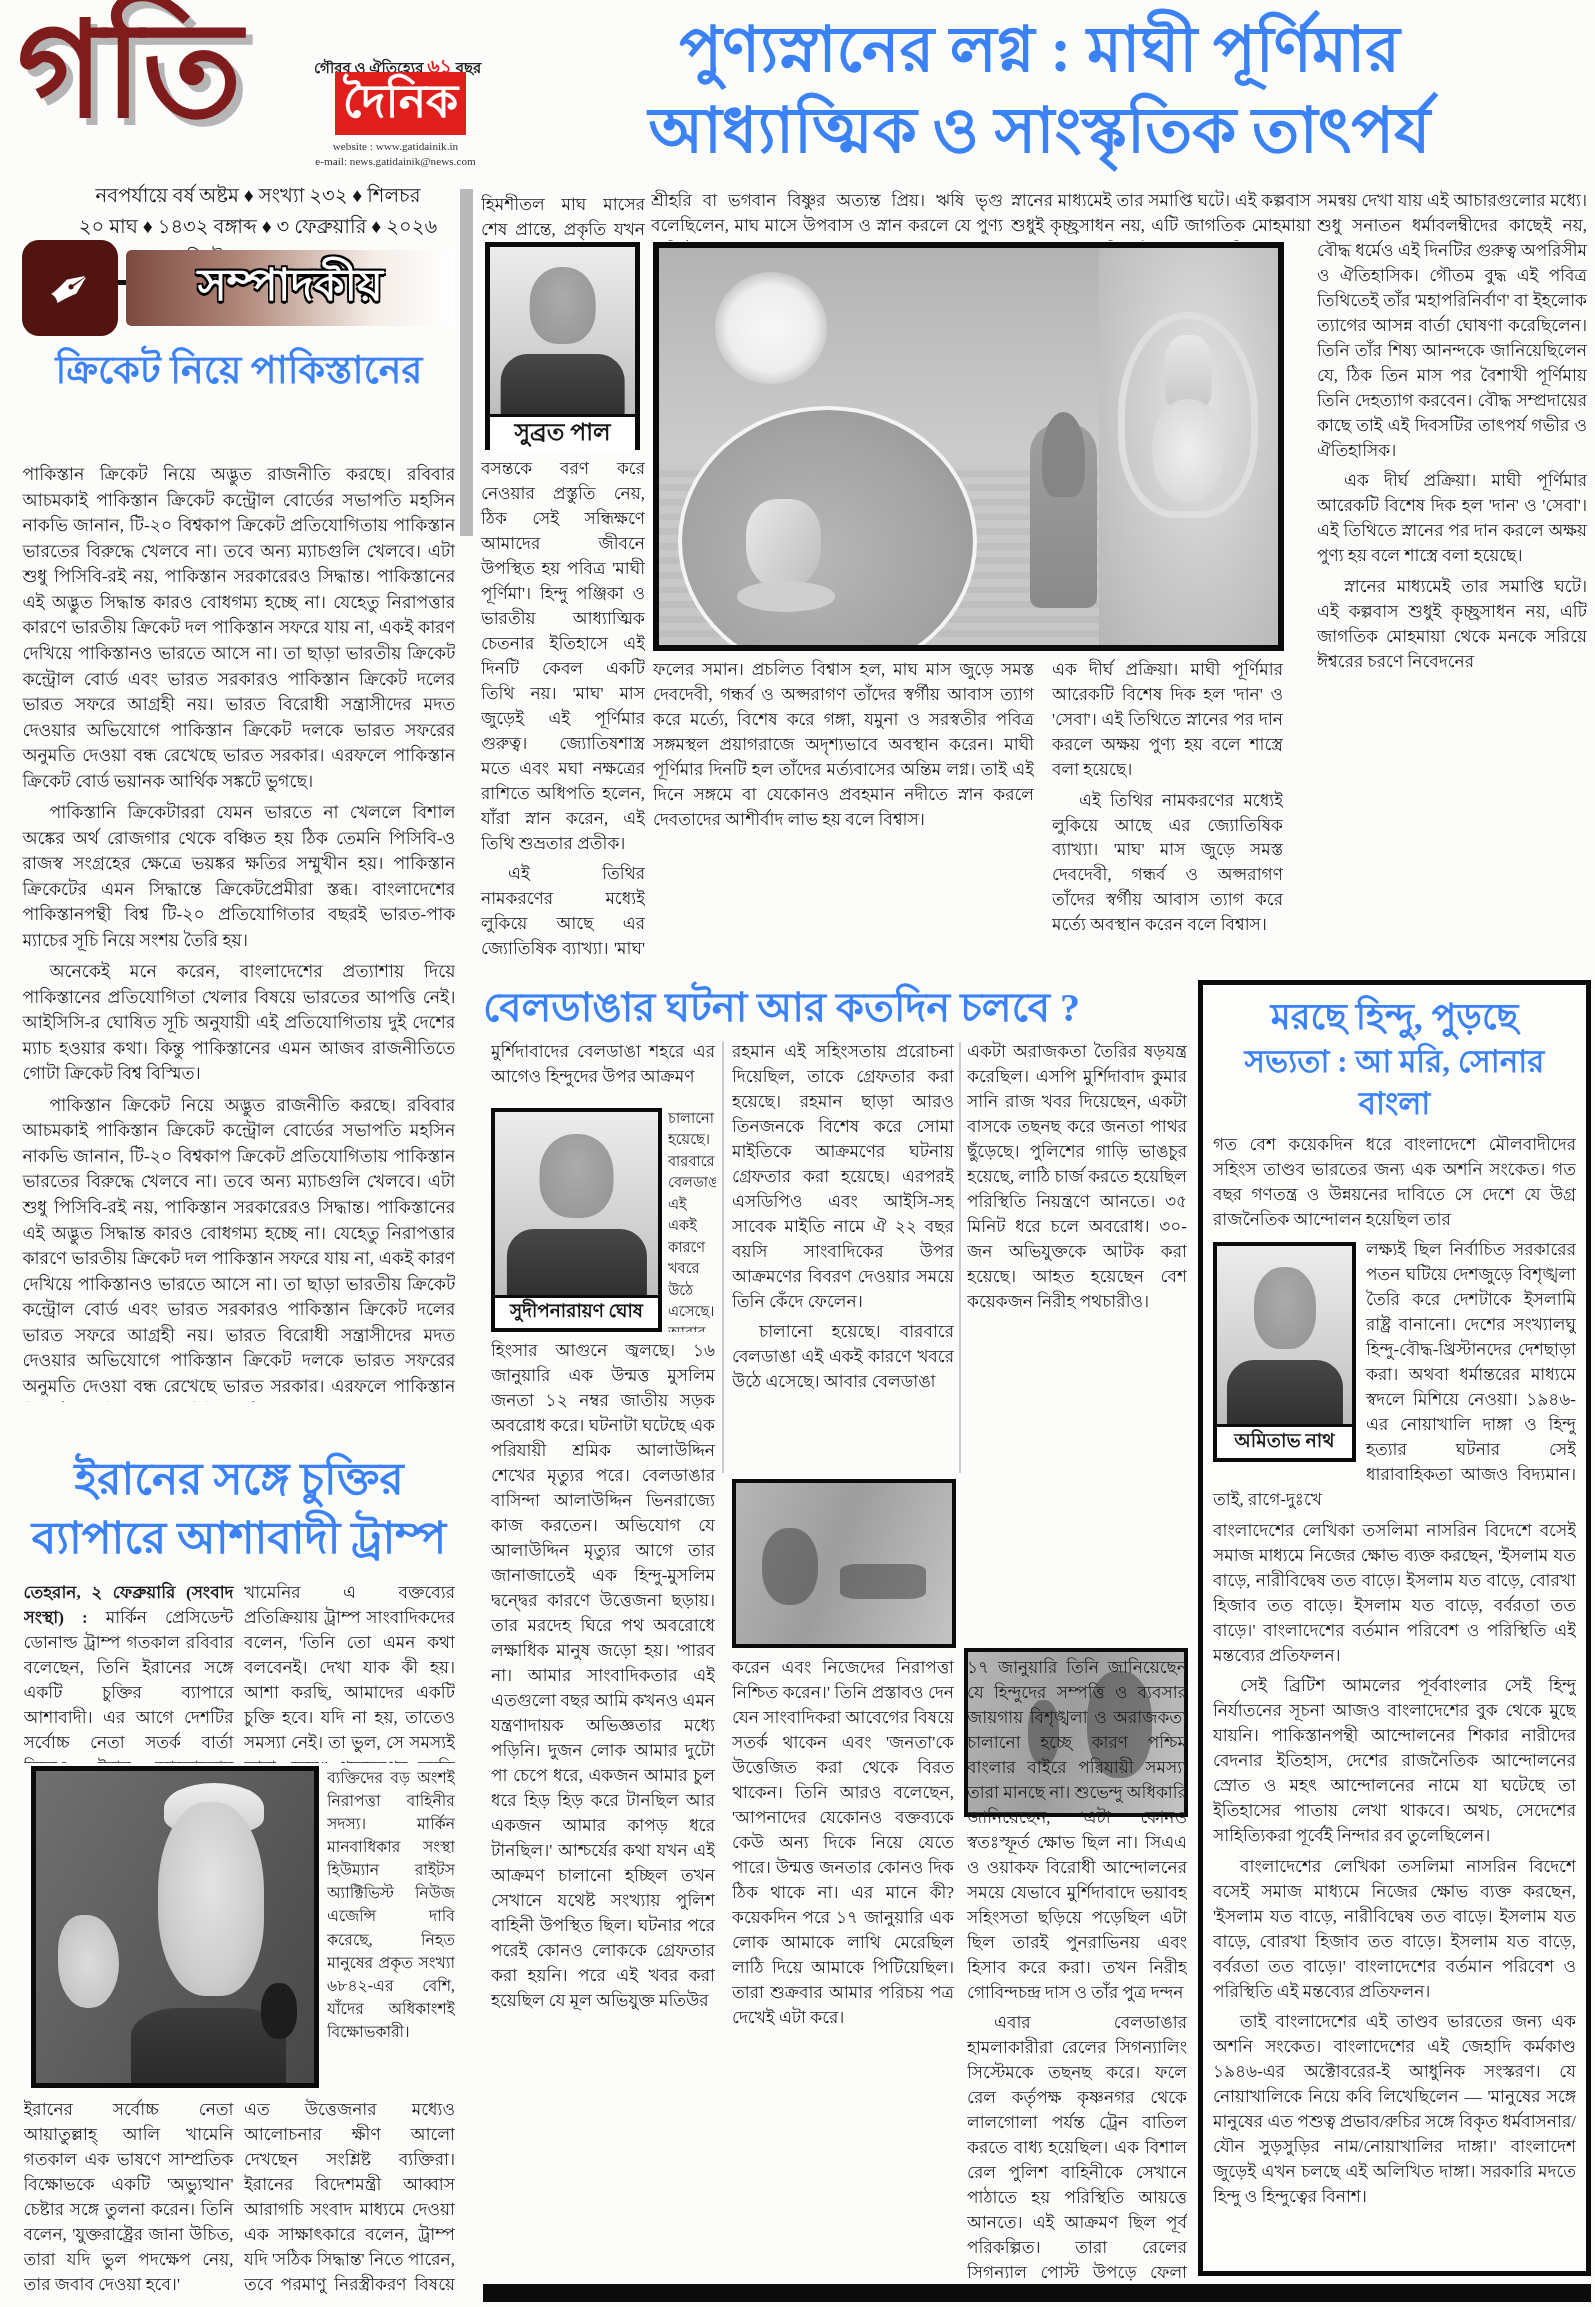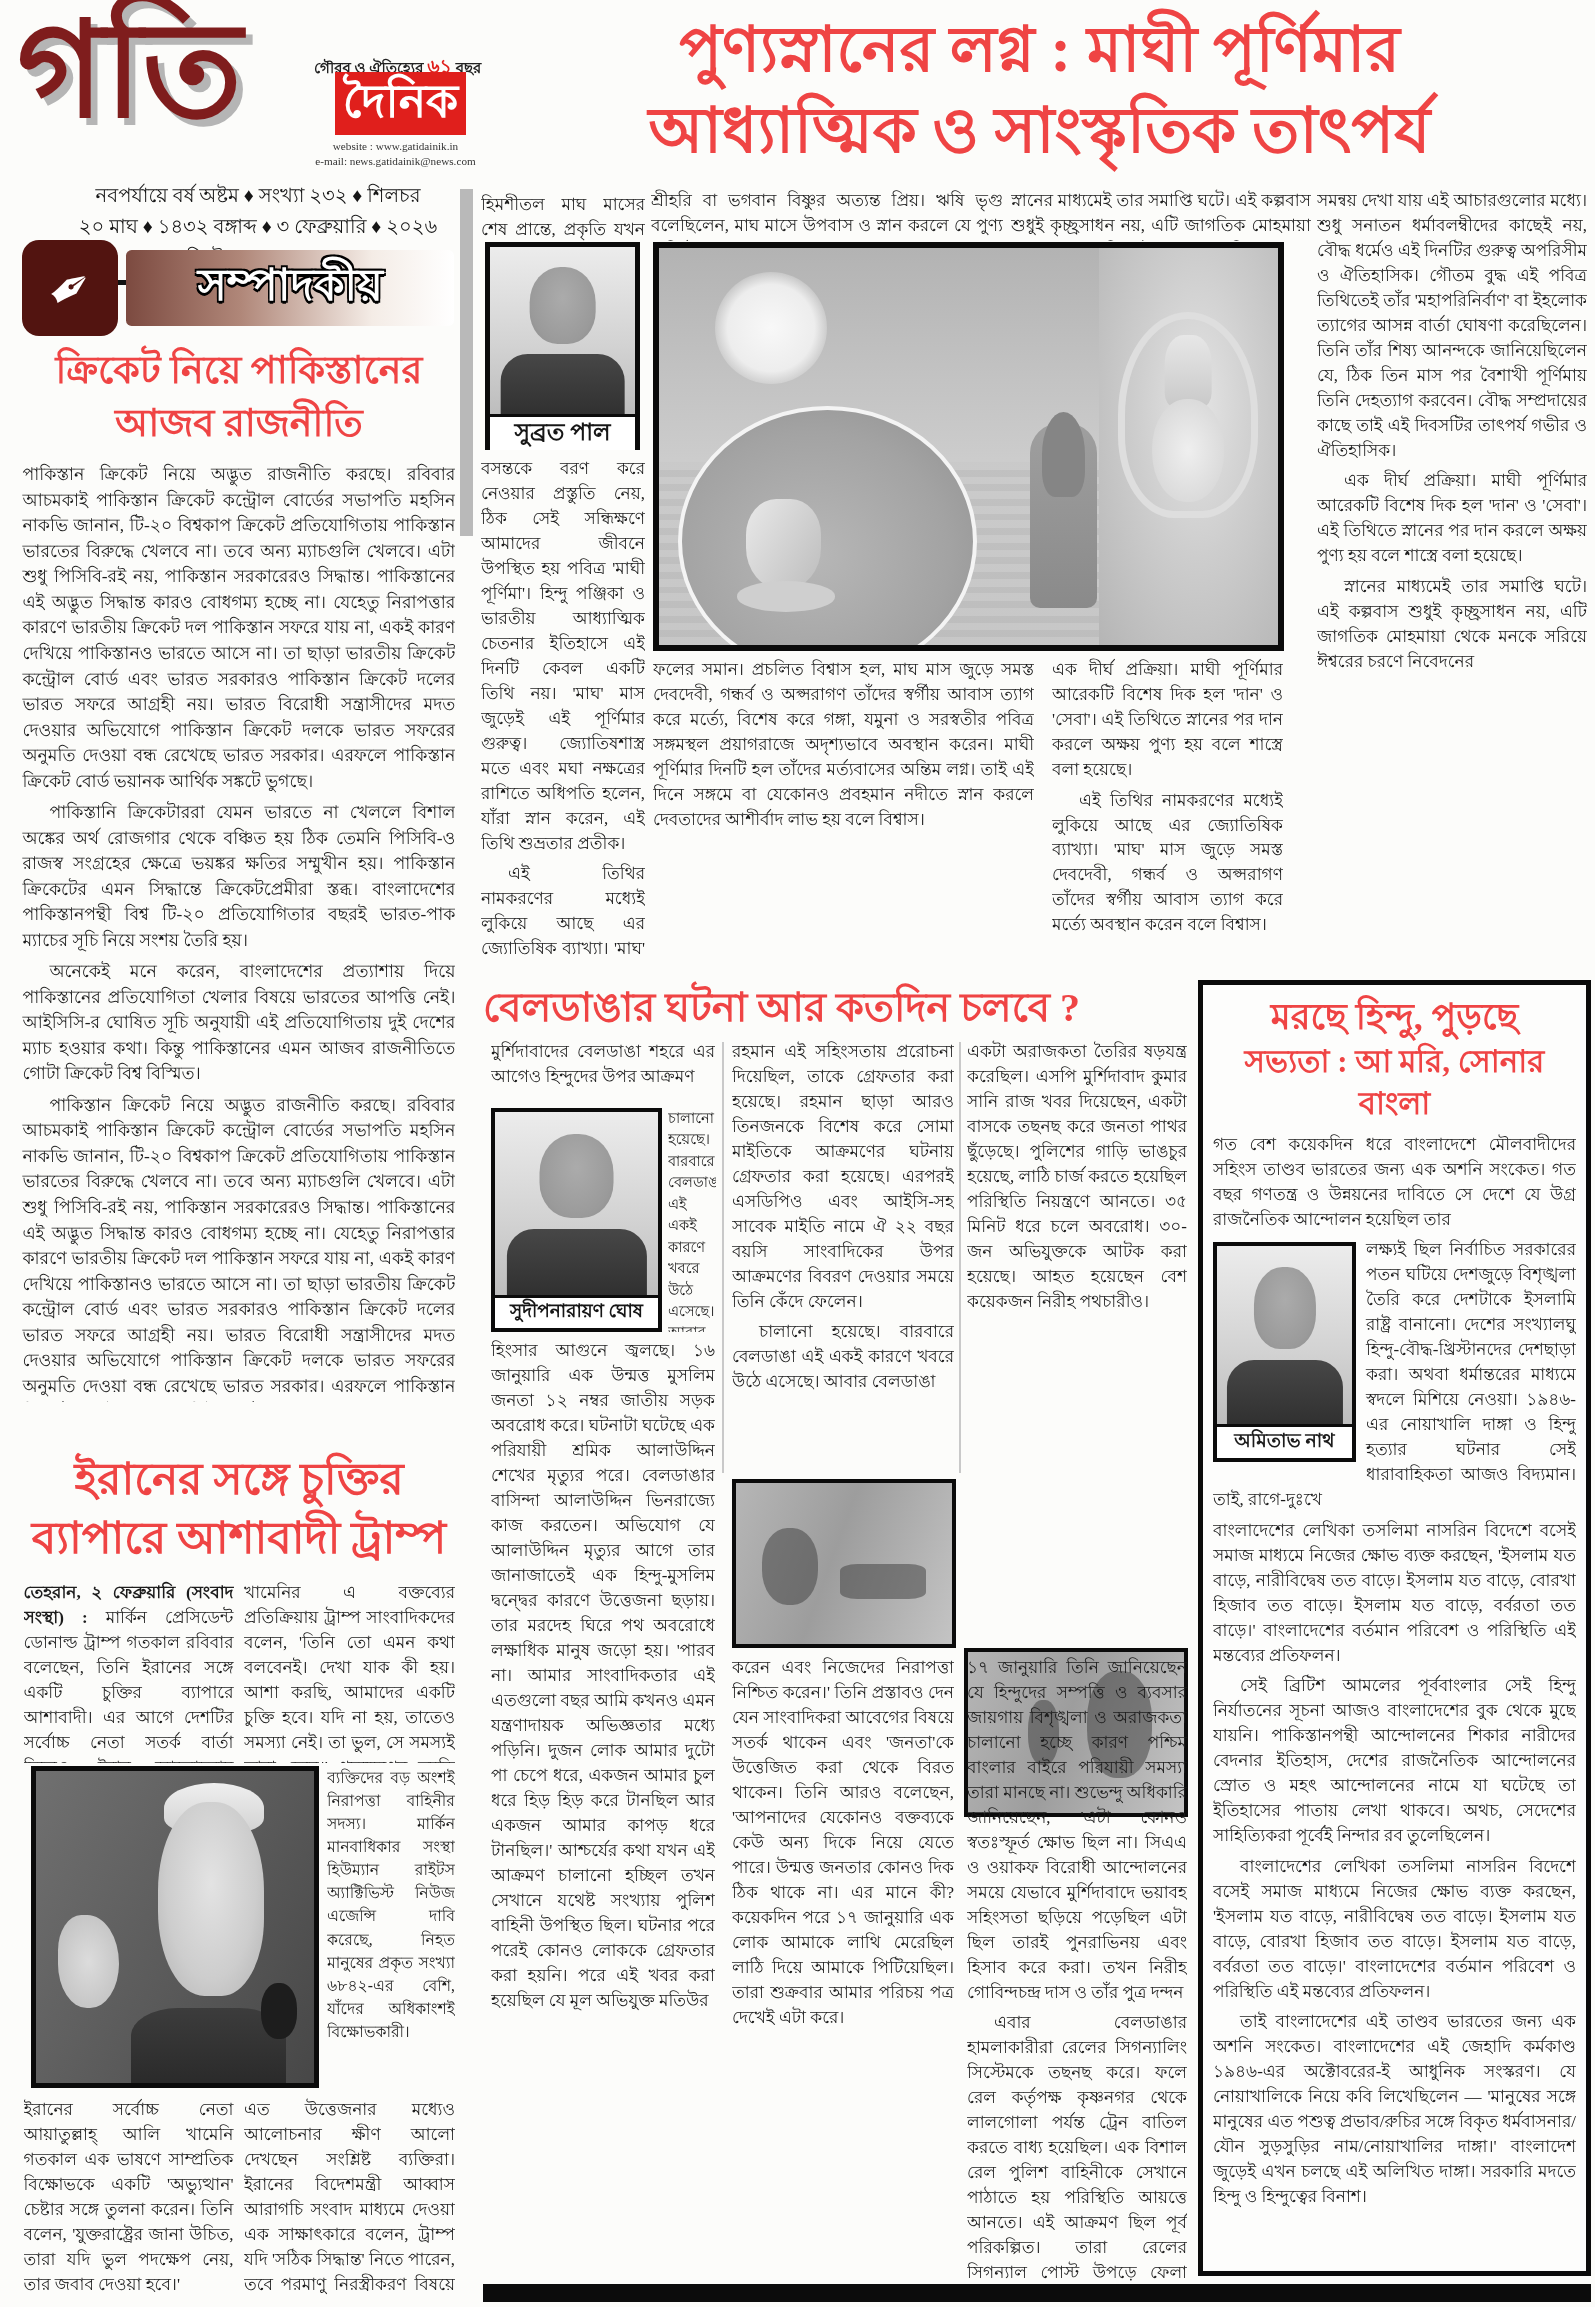--- a/index.html
+++ b/index.html
@@ -2,21 +2,21 @@
 <html style="font-size:9px"><head>
 <meta charset="utf-8">
 <style>
   html,body{margin:0;padding:0;background:#d8d8d8;}
   #page{position:relative;width:1596px;height:2307px;background:#fcfcfa;margin:0 auto;
         font-family:"Liberation Serif","DejaVu Serif",serif;color:#161616;overflow:hidden;}
   .abs{position:absolute;}
   .body-col{font-size:17px;line-height:1.47;text-align:justify;overflow:hidden;color:#1c1c1c;}
   .body-col p{margin:0 0 5.6px 0;text-indent:27px;}
   .body-col p.noindent{text-indent:0;}
-  .headline{font-weight:bold;color:#ef4444;text-align:center;}
+  .headline{font-weight:bold;color:#3b82f6;text-align:center;}
   .frame{border:5.6px solid #0b0b0b;box-sizing:border-box;}
   
   .gati{font-size:133px;font-weight:bold;color:#7f1d1d;line-height:1;
         text-shadow:6.7px 6.7px 0 #b5b5b5;}
   .dainik-box{background:#e01f1c;color:#ffffff;font-weight:bold;font-size:46px;
               display:flex;align-items:center;justify-content:center;}
   .tagline{font-size:15px;font-weight:bold;color:#222;text-align:center;white-space:nowrap;}
   .tagline .yrs{color:#e01f1c;font-size:19px;}
   .weblines{font-size:11.2px;color:#333;text-align:center;line-height:1.35;}
   .dateline{font-size:19.6px;font-weight:normal;text-align:center;line-height:1.6;
@@ -173,21 +173,20 @@
     <div class="ed-icon abs" style="left:0;top:0;width:96px;height:96px;">
       <span>✒</span>
     </div>
     <div class="ed-band abs" style="left:104px;top:10px;width:328px;height:76px;">
       <span>সম্পাদকীয়</span>
     </div>
   </div>
 
   <div class="abs headline" style="left:22.4px;top:344px;width:433px;font-size:38px;line-height:1.4;">
     <div>ক্রিকেট নিয়ে পাকিস্তানের</div>
-    <div>আজব রাজনীতি</div>
   </div>
 
   <div class="abs body-col" style="left:22.4px;top:462px;width:433px;height:940px;font-size:17.4px;">
     <p class="noindent">পাকিস্তান ক্রিকেট নিয়ে অদ্ভুত রাজনীতি করছে। রবিবার আচমকাই পাকিস্তান ক্রিকেট কন্ট্রোল বোর্ডের সভাপতি মহসিন নাকভি জানান, টি-২০ বিশ্বকাপ ক্রিকেট প্রতিযোগিতায় পাকিস্তান ভারতের বিরুদ্ধে খেলবে না। তবে অন্য ম্যাচগুলি খেলবে। এটা শুধু পিসিবি-রই নয়, পাকিস্তান সরকারেরও সিদ্ধান্ত। পাকিস্তানের এই অদ্ভুত সিদ্ধান্ত কারও বোধগম্য হচ্ছে না। যেহেতু নিরাপত্তার কারণে ভারতীয় ক্রিকেট দল পাকিস্তান সফরে যায় না, একই কারণ দেখিয়ে পাকিস্তানও ভারতে আসে না। তা ছাড়া ভারতীয় ক্রিকেট কন্ট্রোল বোর্ড এবং ভারত সরকারও পাকিস্তান ক্রিকেট দলের ভারত সফরে আগ্রহী নয়। ভারত বিরোধী সন্ত্রাসীদের মদত দেওয়ার অভিযোগে পাকিস্তান ক্রিকেট দলকে ভারত সফরের অনুমতি দেওয়া বন্ধ রেখেছে ভারত সরকার। এরফলে পাকিস্তান ক্রিকেট বোর্ড ভয়ানক আর্থিক সঙ্কটে ভুগছে।</p>
     <p>পাকিস্তানি ক্রিকেটাররা যেমন ভারতে না খেললে বিশাল অঙ্কের অর্থ রোজগার থেকে বঞ্চিত হয় ঠিক তেমনি পিসিবি-ও রাজস্ব সংগ্রহের ক্ষেত্রে ভয়ঙ্কর ক্ষতির সম্মুখীন হয়। পাকিস্তান ক্রিকেটের এমন সিদ্ধান্তে ক্রিকেটপ্রেমীরা স্তব্ধ। বাংলাদেশের পাকিস্তানপন্থী বিশ্ব টি-২০ প্রতিযোগিতার বছরই ভারত-পাক ম্যাচের সূচি নিয়ে সংশয় তৈরি হয়।</p>
     <p>অনেকেই মনে করেন, বাংলাদেশের প্রত্যাশায় দিয়ে পাকিস্তানের প্রতিযোগিতা খেলার বিষয়ে ভারতের আপত্তি নেই। আইসিসি-র ঘোষিত সূচি অনুযায়ী এই প্রতিযোগিতায় দুই দেশের ম্যাচ হওয়ার কথা। কিন্তু পাকিস্তানের এমন আজব রাজনীতিতে গোটা ক্রিকেট বিশ্ব বিস্মিত।</p>
     <p>পাকিস্তান ক্রিকেট নিয়ে অদ্ভুত রাজনীতি করছে। রবিবার আচমকাই পাকিস্তান ক্রিকেট কন্ট্রোল বোর্ডের সভাপতি মহসিন নাকভি জানান, টি-২০ বিশ্বকাপ ক্রিকেট প্রতিযোগিতায় পাকিস্তান ভারতের বিরুদ্ধে খেলবে না। তবে অন্য ম্যাচগুলি খেলবে। এটা শুধু পিসিবি-রই নয়, পাকিস্তান সরকারেরও সিদ্ধান্ত। পাকিস্তানের এই অদ্ভুত সিদ্ধান্ত কারও বোধগম্য হচ্ছে না। যেহেতু নিরাপত্তার কারণে ভারতীয় ক্রিকেট দল পাকিস্তান সফরে যায় না, একই কারণ দেখিয়ে পাকিস্তানও ভারতে আসে না। তা ছাড়া ভারতীয় ক্রিকেট কন্ট্রোল বোর্ড এবং ভারত সরকারও পাকিস্তান ক্রিকেট দলের ভারত সফরে আগ্রহী নয়। ভারত বিরোধী সন্ত্রাসীদের মদত দেওয়ার অভিযোগে পাকিস্তান ক্রিকেট দলকে ভারত সফরের অনুমতি দেওয়া বন্ধ রেখেছে ভারত সরকার। এরফলে পাকিস্তান ক্রিকেট বোর্ড ভয়ানক আর্থিক সঙ্কটে ভুগছে।</p>
   </div>
 
   <div class="abs headline" style="left:23.5px;top:1450px;width:431px;font-size:44px;line-height:1.35;">

